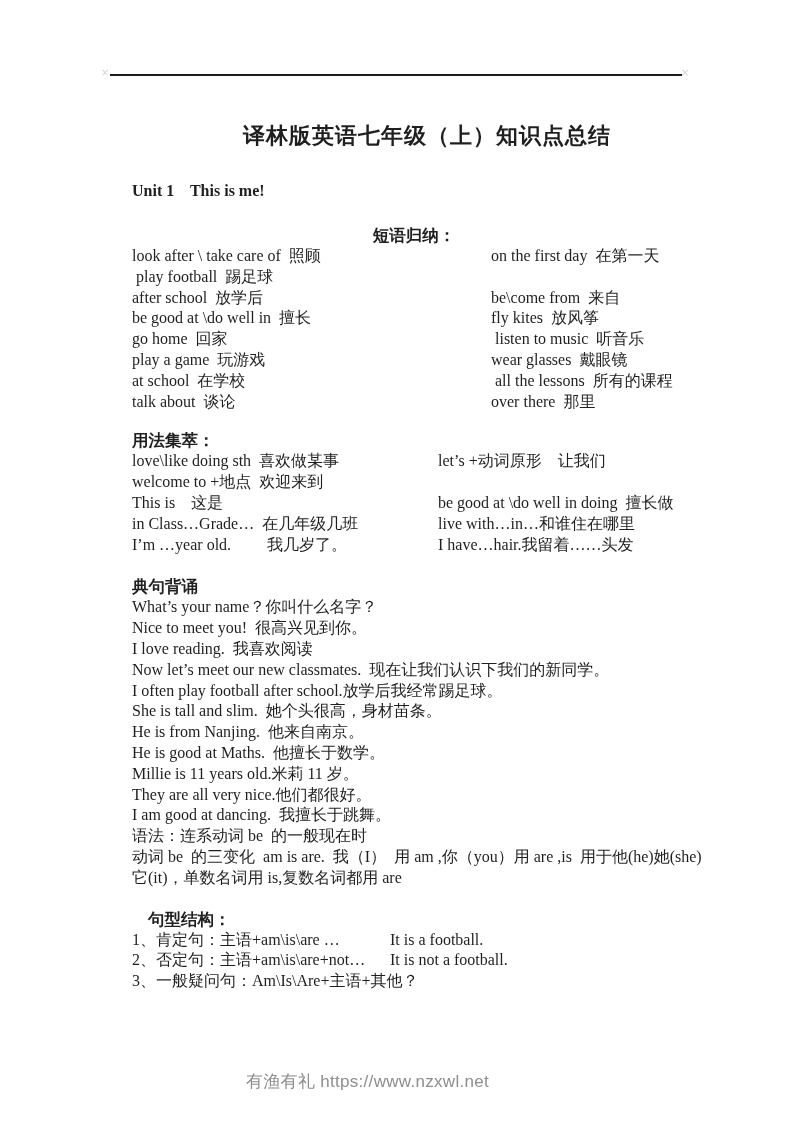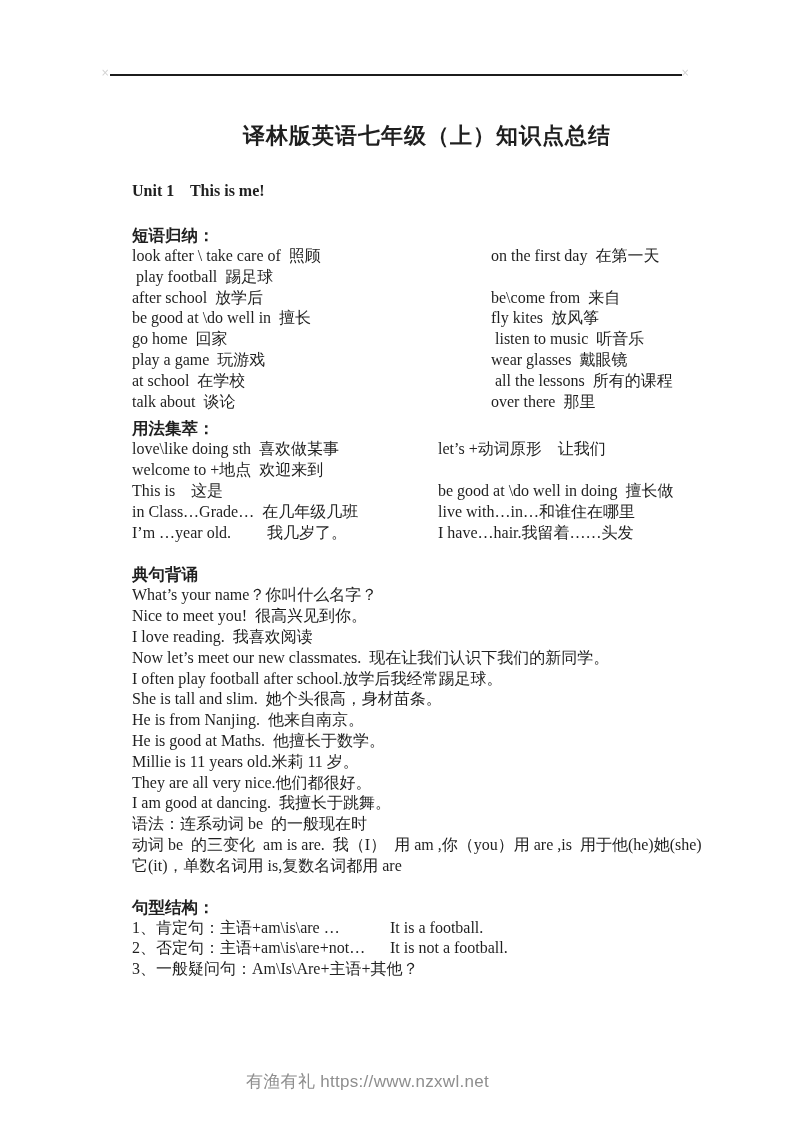--- a/index.html
+++ b/index.html
@@ -35,24 +35,24 @@
   .unit-heading{
     margin-top:29px;
     font-weight:bold;line-height:21px;
     white-space:pre;
   }
   .section-heading{
     font-weight:bold;line-height:21px;font-size:16.5px;
     font-family:"Liberation Sans","DejaVu Sans",sans-serif;
     white-space:pre;
   }
-  .section-heading.m-phrases{margin-top:24px;}
-  .section-heading.m-usage{margin-top:6px;}
+  .section-heading.m-phrases{margin-top:24px;text-align:center;}
+  .section-heading.m-usage{margin-top:18px;}
   .section-heading.m-sentences{margin-top:21px;}
-  .section-heading.m-patterns{margin-top:20px;}
+  .section-heading.m-patterns{margin-top:20px;margin-left:16px;}
   .row{display:flex;line-height:20.8px;white-space:pre;}
   .cell-l{flex:none;}
   .cell-r{flex:1 1 auto;}
   .phrases .cell-l{width:359px;}
   .usage .cell-l{width:302px;}
   .patterns .cell-l{width:258px;}
   .line{line-height:20.8px;white-space:pre;}
   .footer{
     position:absolute;left:0;top:1070px;width:735px;
     text-align:center;

